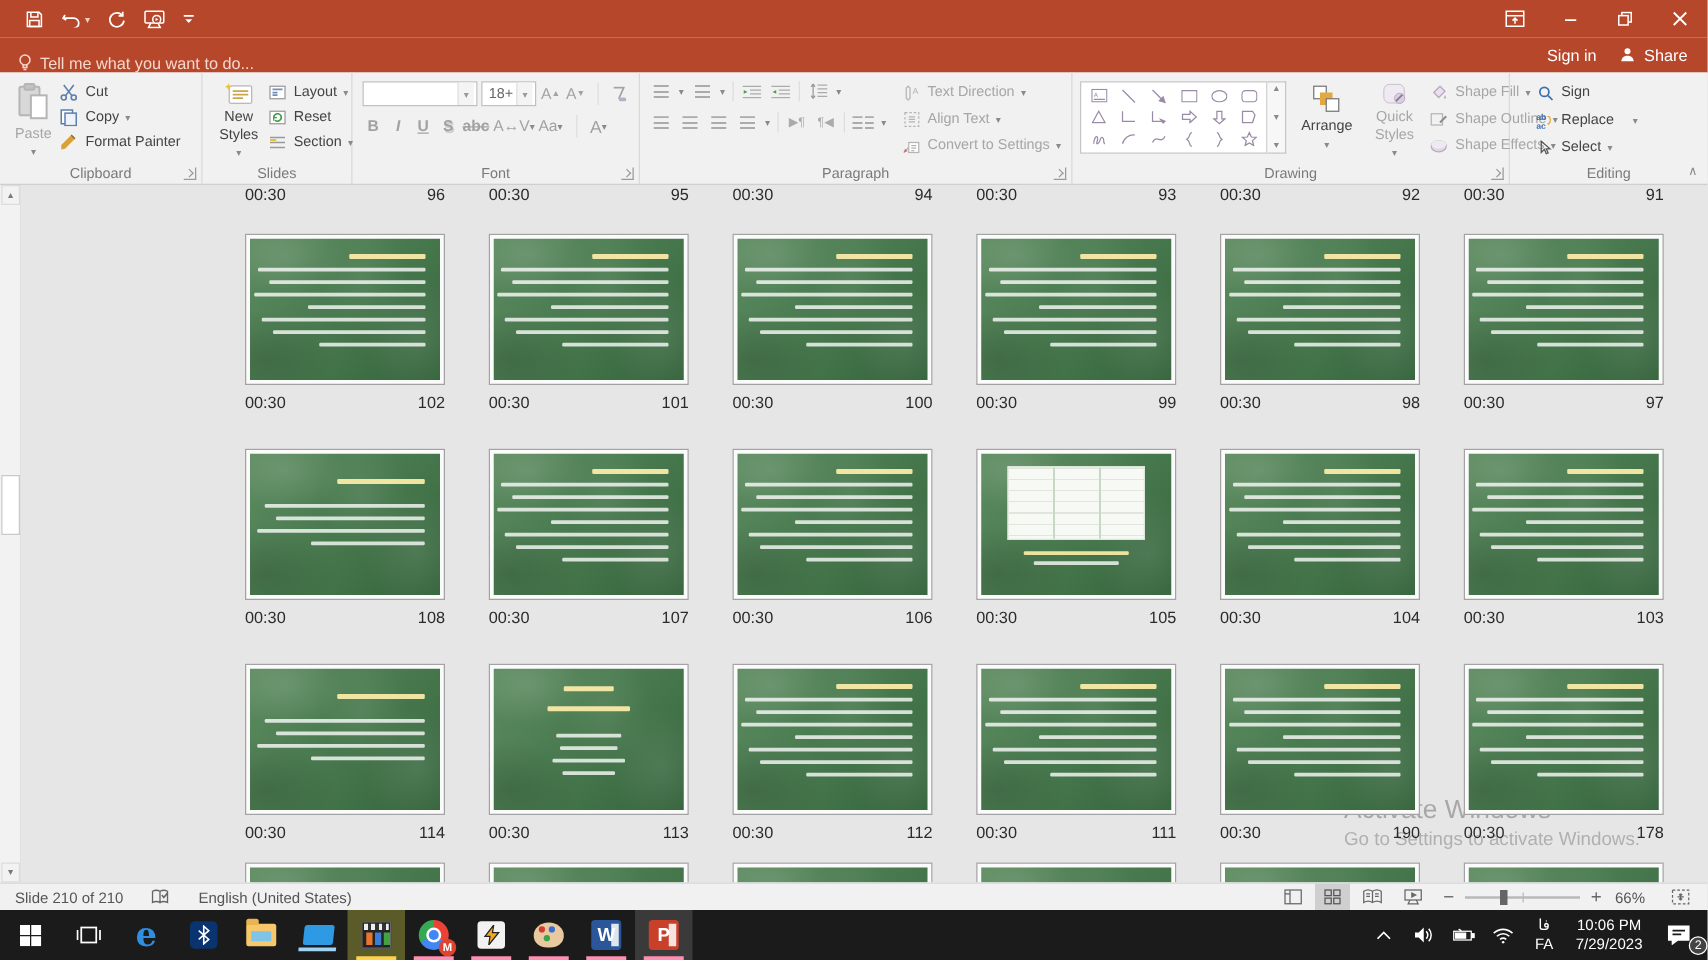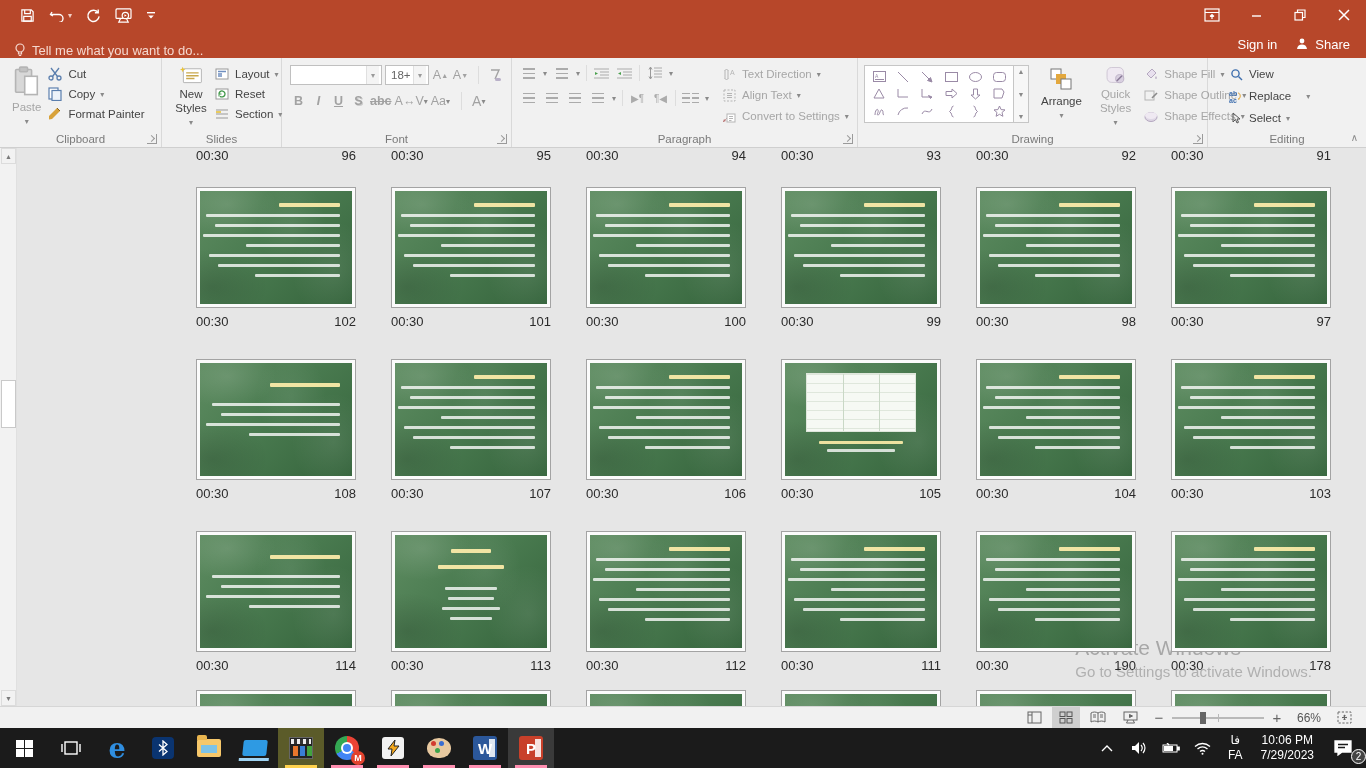--- a/index.html
+++ b/index.html
@@ -647,21 +647,21 @@
 
   <div class="rgroup" style="width:158px;border-right:none;">
     <div class="col" style="padding-left:14px;gap:6px">
       <div class="smallbtn">
         <span class="ic16">
             <svg width="13" height="13" viewBox="0 0 13 13" fill="none" stroke="#3f6fae" stroke-width="1.4">
               <circle cx="5.5" cy="5.5" r="3.6"></circle>
               <path d="M8.5 8.5 12 12"></path>
             </svg>
           </span>
-        <span>View</span>
+        <span>Sign</span>
       </div>
       <div class="smallbtn">
         <span class="ic16">
             <svg width="14" height="13" viewBox="0 0 14 13">
               <text x="0" y="6" font-size="7" fill="#3f6fae" font-weight="bold">ab</text>
               <text x="0" y="13" font-size="7" fill="#3f6fae" font-weight="bold">ac</text>
               <path d="M9 3c3 0 3 6 0 6" fill="none" stroke="#e3a83e"></path>
               <path d="M9 9l2-1-1 2z" fill="#e3a83e"></path>
             </svg>
           </span>
@@ -1006,20 +1006,30 @@
     </div>
     <div class="thumb" style="left: 976px; top: 542px;">
       <div class="art bullets"></div>
     </div>
     <div class="thumb" style="left: 1171px; top: 542px;">
       <div class="art bullets"></div>
     </div>
   </div>
 
 <div class="statusbar">
+  <div class="left">
+    <span>Slide 210 of 210</span>
+    <span class="ic16">
+        <svg width="15" height="13" viewBox="0 0 15 13" fill="none" stroke="#666" stroke-width="1.1">
+          <path d="M1 2c2-1 4-1 6 0v9c-2-1-4-1-6 0zM13 2c-2-1-4-1-6 0v9c2-1 4-1 6 0z"></path>
+          <path d="M8.5 5l1.5 2 3-3.5" stroke-width="1.3"></path>
+        </svg>
+      </span>
+    <span>English (United States)</span>
+  </div>
   <div class="right">
     <span class="viewbtn">
         <svg width="15" height="13" viewBox="0 0 15 13" fill="none" stroke="#666">
           <rect x="1" y="1" width="13" height="11"></rect>
           <path d="M5 1v11M1 4h4"></path>
         </svg>
       </span>
     <span class="viewbtn active">
         <svg width="14" height="13" viewBox="0 0 14 13" fill="none" stroke="#555">
           <rect x="1" y="1" width="5" height="4.5"></rect>
@@ -1042,21 +1052,21 @@
         </svg>
       </span>
     <div class="zoomwrap">
       <span class="zpm">−</span>
       <span class="ztrack">
           <span class="ztick"></span>
           <span class="zthumb"></span>
         </span>
       <span class="zpm">+</span>
     </div>
-    <span style="min-width:34px;text-align:center">66%</span>
+    <span style="min-width:34px;text-align:left">66%</span>
     <span class="viewbtn">
         <svg width="15" height="13" viewBox="0 0 15 13" fill="none" stroke="#666">
           <rect x="1" y="1" width="13" height="11" stroke-dasharray="2.2 1.6"></rect>
           <path d="M7.5 4v5M5 6.5h5M7.5 4l-1.2 1.2M7.5 4l1.2 1.2M7.5 9l-1.2-1.2M7.5 9l1.2-1.2"></path>
         </svg>
       </span>
   </div>
 </div>
 
 <div class="taskbar">

